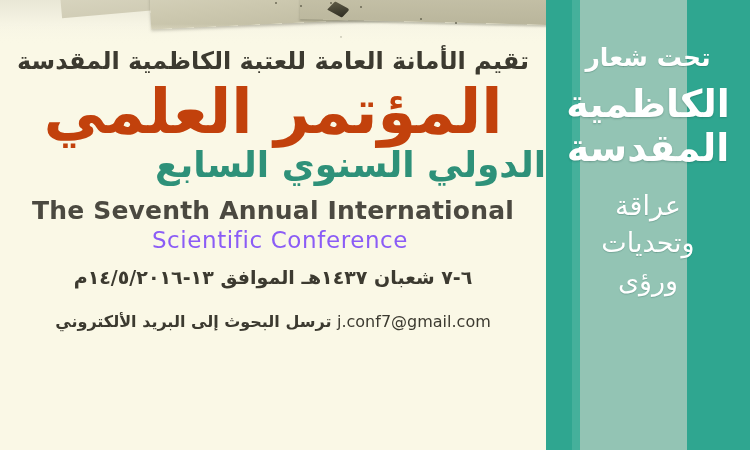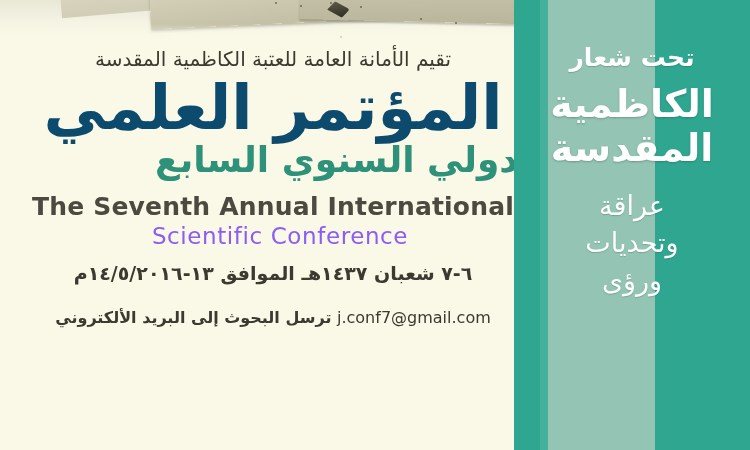--- a/index.html
+++ b/index.html
@@ -87,32 +87,32 @@
     left: 0;
     top: 38px;
     width: 546px;
     height: 412px;
     text-align: center;
     direction: rtl;
   }
 
   .organizer-line {
     margin-top: 10px;
-    font-size: 20px;
-    font-weight: 400;
+    font-size: 24px;
+    font-weight: 700;
     color: #3c3a30;
     letter-spacing: -0.2px;
     line-height: 1.1;
   }
 
   .title-main {
     margin-top: 6px;
     font-size: 62px;
     font-weight: 700;
-    color: #0c4a6e;
+    color: #c2410c;
     line-height: 1.02;
     letter-spacing: -1px;
   }
 
   .title-sub {
     margin-top: 2px;
     font-size: 36px;
     font-weight: 700;
     color: #2e9179;
     line-height: 1.05;
@@ -161,21 +161,21 @@
     unicode-bidi: isolate;
     display: inline-block;
     font-weight: 400;
   }
 
   
   .slogan-panel {
     position: absolute;
     right: 0;
     top: 0;
-    width: 236px;
+    width: 204px;
     height: 450px;
     background: #2fa690;
     overflow: hidden;
     direction: rtl;
   }
   .slogan-panel .band-light {
     position: absolute;
     left: 34px;
     top: 0;
     width: 107px;

